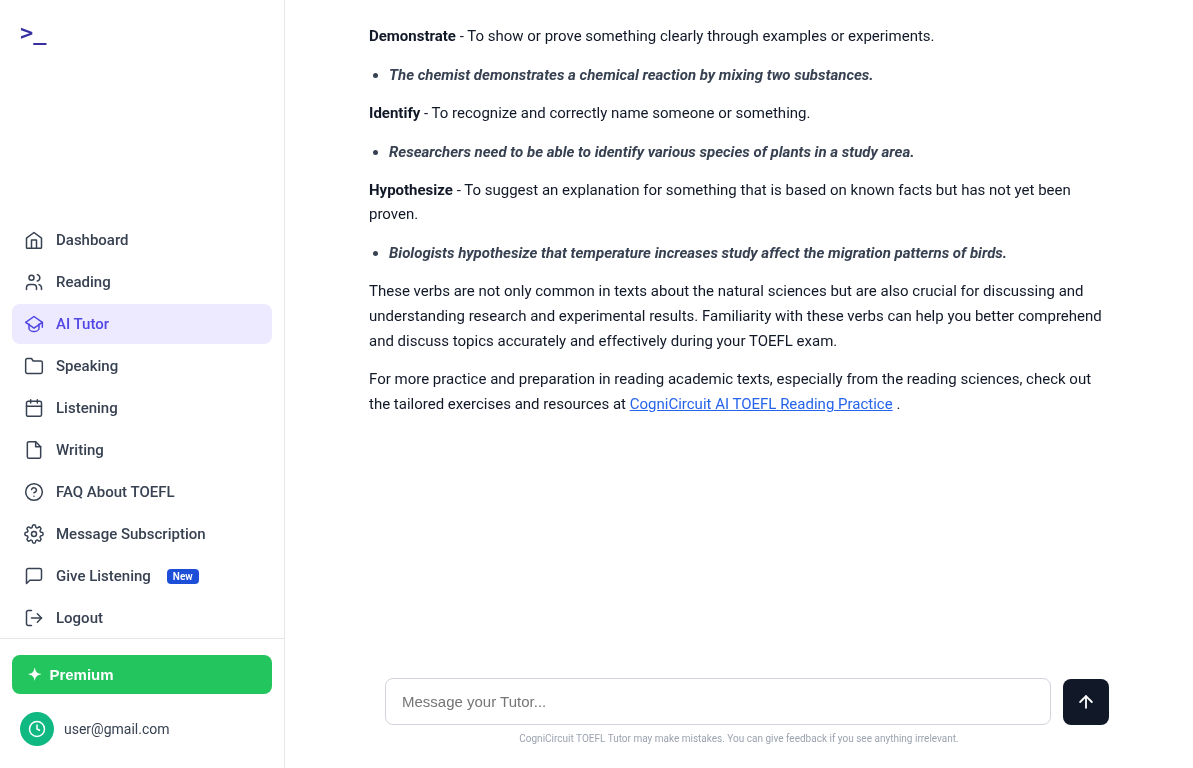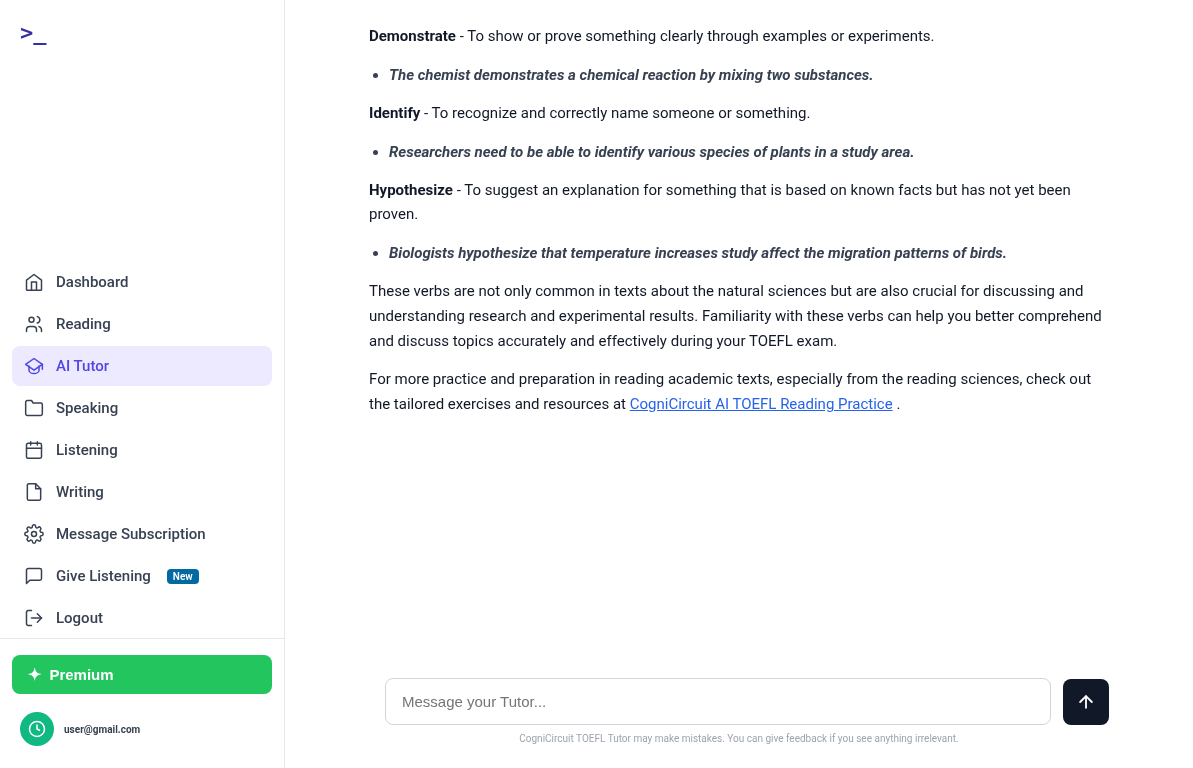--- a/index.html
+++ b/index.html
@@ -65,21 +65,21 @@
       justify-content: center;
       flex-shrink: 0;
     }
 
     .nav-item .nav-icon svg {
       width: 20px;
       height: 20px;
     }
 
     .nav-badge {
-      background: #0369a1;
+      background: #1d4ed8;
       color: #fff;
       font-size: 10px;
       font-weight: 600;
       padding: 2px 6px;
       border-radius: 4px;
       margin-left: 4px;
     }
 
     .sidebar-bottom {
       padding: 16px 12px;
@@ -121,23 +121,23 @@
       border-radius: 50%;
       background: #10b981;
       display: flex;
       align-items: center;
       justify-content: center;
       color: white;
       font-size: 14px;
     }
 
     .user-email {
-      font-size: 10px;
+      font-size: 14px;
       color: #374151;
-      font-weight: 700;
+      font-weight: 400;
     }
 
     
     .main-content {
       flex: 1;
       display: flex;
       flex-direction: column;
       height: 100%;
       overflow: hidden;
     }
@@ -304,20 +304,30 @@
     <div class="nav-item">
       <span class="nav-icon">
         <svg viewBox="0 0 24 24" fill="none" stroke="currentColor" stroke-width="1.8" stroke-linecap="round" stroke-linejoin="round">
           <path d="M14 2H6a2 2 0 0 0-2 2v16a2 2 0 0 0 2 2h12a2 2 0 0 0 2-2V8z"></path>
           <polyline points="14,2 14,8 20,8"></polyline>
         </svg>
       </span>
       <span>Writing</span>
     </div>
 
+    <div class="nav-item">
+      <span class="nav-icon">
+        <svg viewBox="0 0 24 24" fill="none" stroke="currentColor" stroke-width="1.8" stroke-linecap="round" stroke-linejoin="round">
+          <circle cx="12" cy="12" r="10"></circle>
+          <path d="M9.09 9a3 3 0 0 1 5.83 1c0 2-3 3-3 3"></path>
+          <line x1="12" y1="17" x2="12.01" y2="17"></line>
+        </svg>
+      </span>
+      <span>FAQ About TOEFL</span>
+    </div>
 
     <div class="nav-item">
       <span class="nav-icon">
         <svg viewBox="0 0 24 24" fill="none" stroke="currentColor" stroke-width="1.8" stroke-linecap="round" stroke-linejoin="round">
           <circle cx="12" cy="12" r="3"></circle>
           <path d="M19.4 15a1.65 1.65 0 0 0 .33 1.82l.06.06a2 2 0 0 1-2.83 2.83l-.06-.06a1.65 1.65 0 0 0-1.82-.33 1.65 1.65 0 0 0-1 1.51V21a2 2 0 0 1-4 0v-.09A1.65 1.65 0 0 0 9 19.4a1.65 1.65 0 0 0-1.82.33l-.06.06a2 2 0 0 1-2.83-2.83l.06-.06A1.65 1.65 0 0 0 4.68 15a1.65 1.65 0 0 0-1.51-1H3a2 2 0 0 1 0-4h.09A1.65 1.65 0 0 0 4.6 9a1.65 1.65 0 0 0-.33-1.82l-.06-.06a2 2 0 0 1 2.83-2.83l.06.06A1.65 1.65 0 0 0 9 4.68a1.65 1.65 0 0 0 1-1.51V3a2 2 0 0 1 4 0v.09a1.65 1.65 0 0 0 1 1.51 1.65 1.65 0 0 0 1.82-.33l.06-.06a2 2 0 0 1 2.83 2.83l-.06.06A1.65 1.65 0 0 0 19.4 9a1.65 1.65 0 0 0 1.51 1H21a2 2 0 0 1 0 4h-.09a1.65 1.65 0 0 0-1.51 1z"></path>
         </svg>
       </span>
       <span>Message Subscription</span>
     </div>

